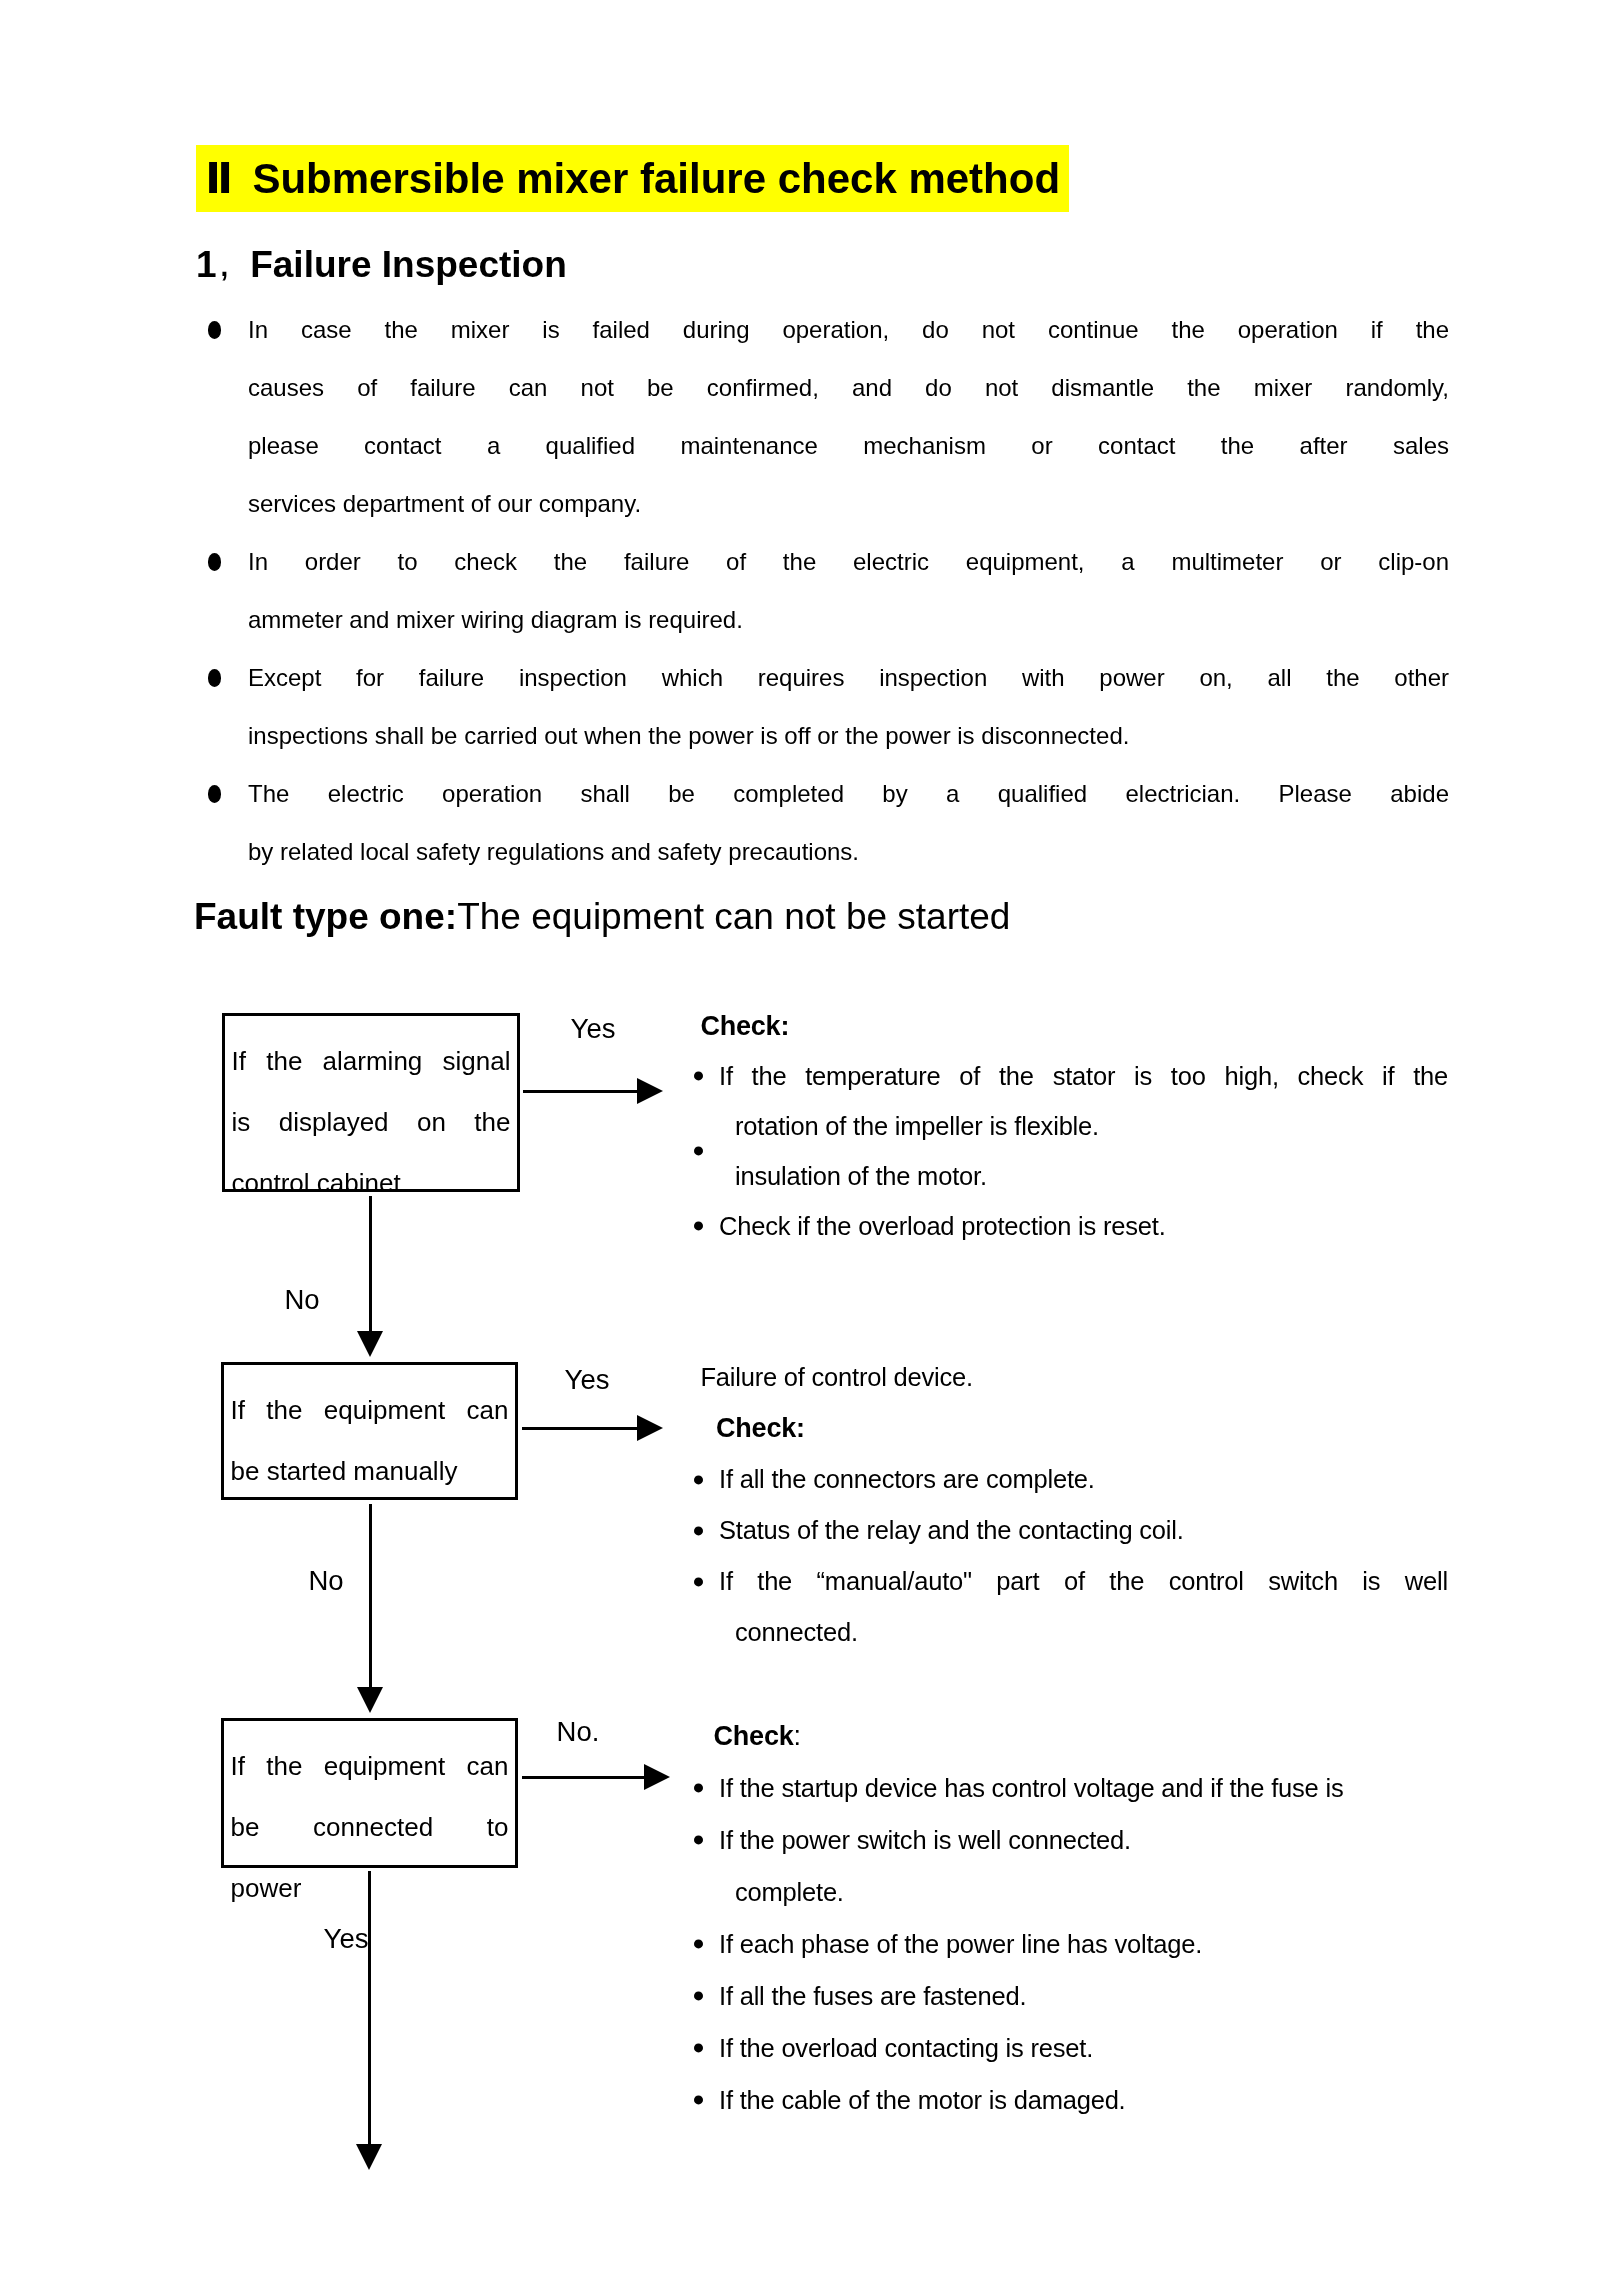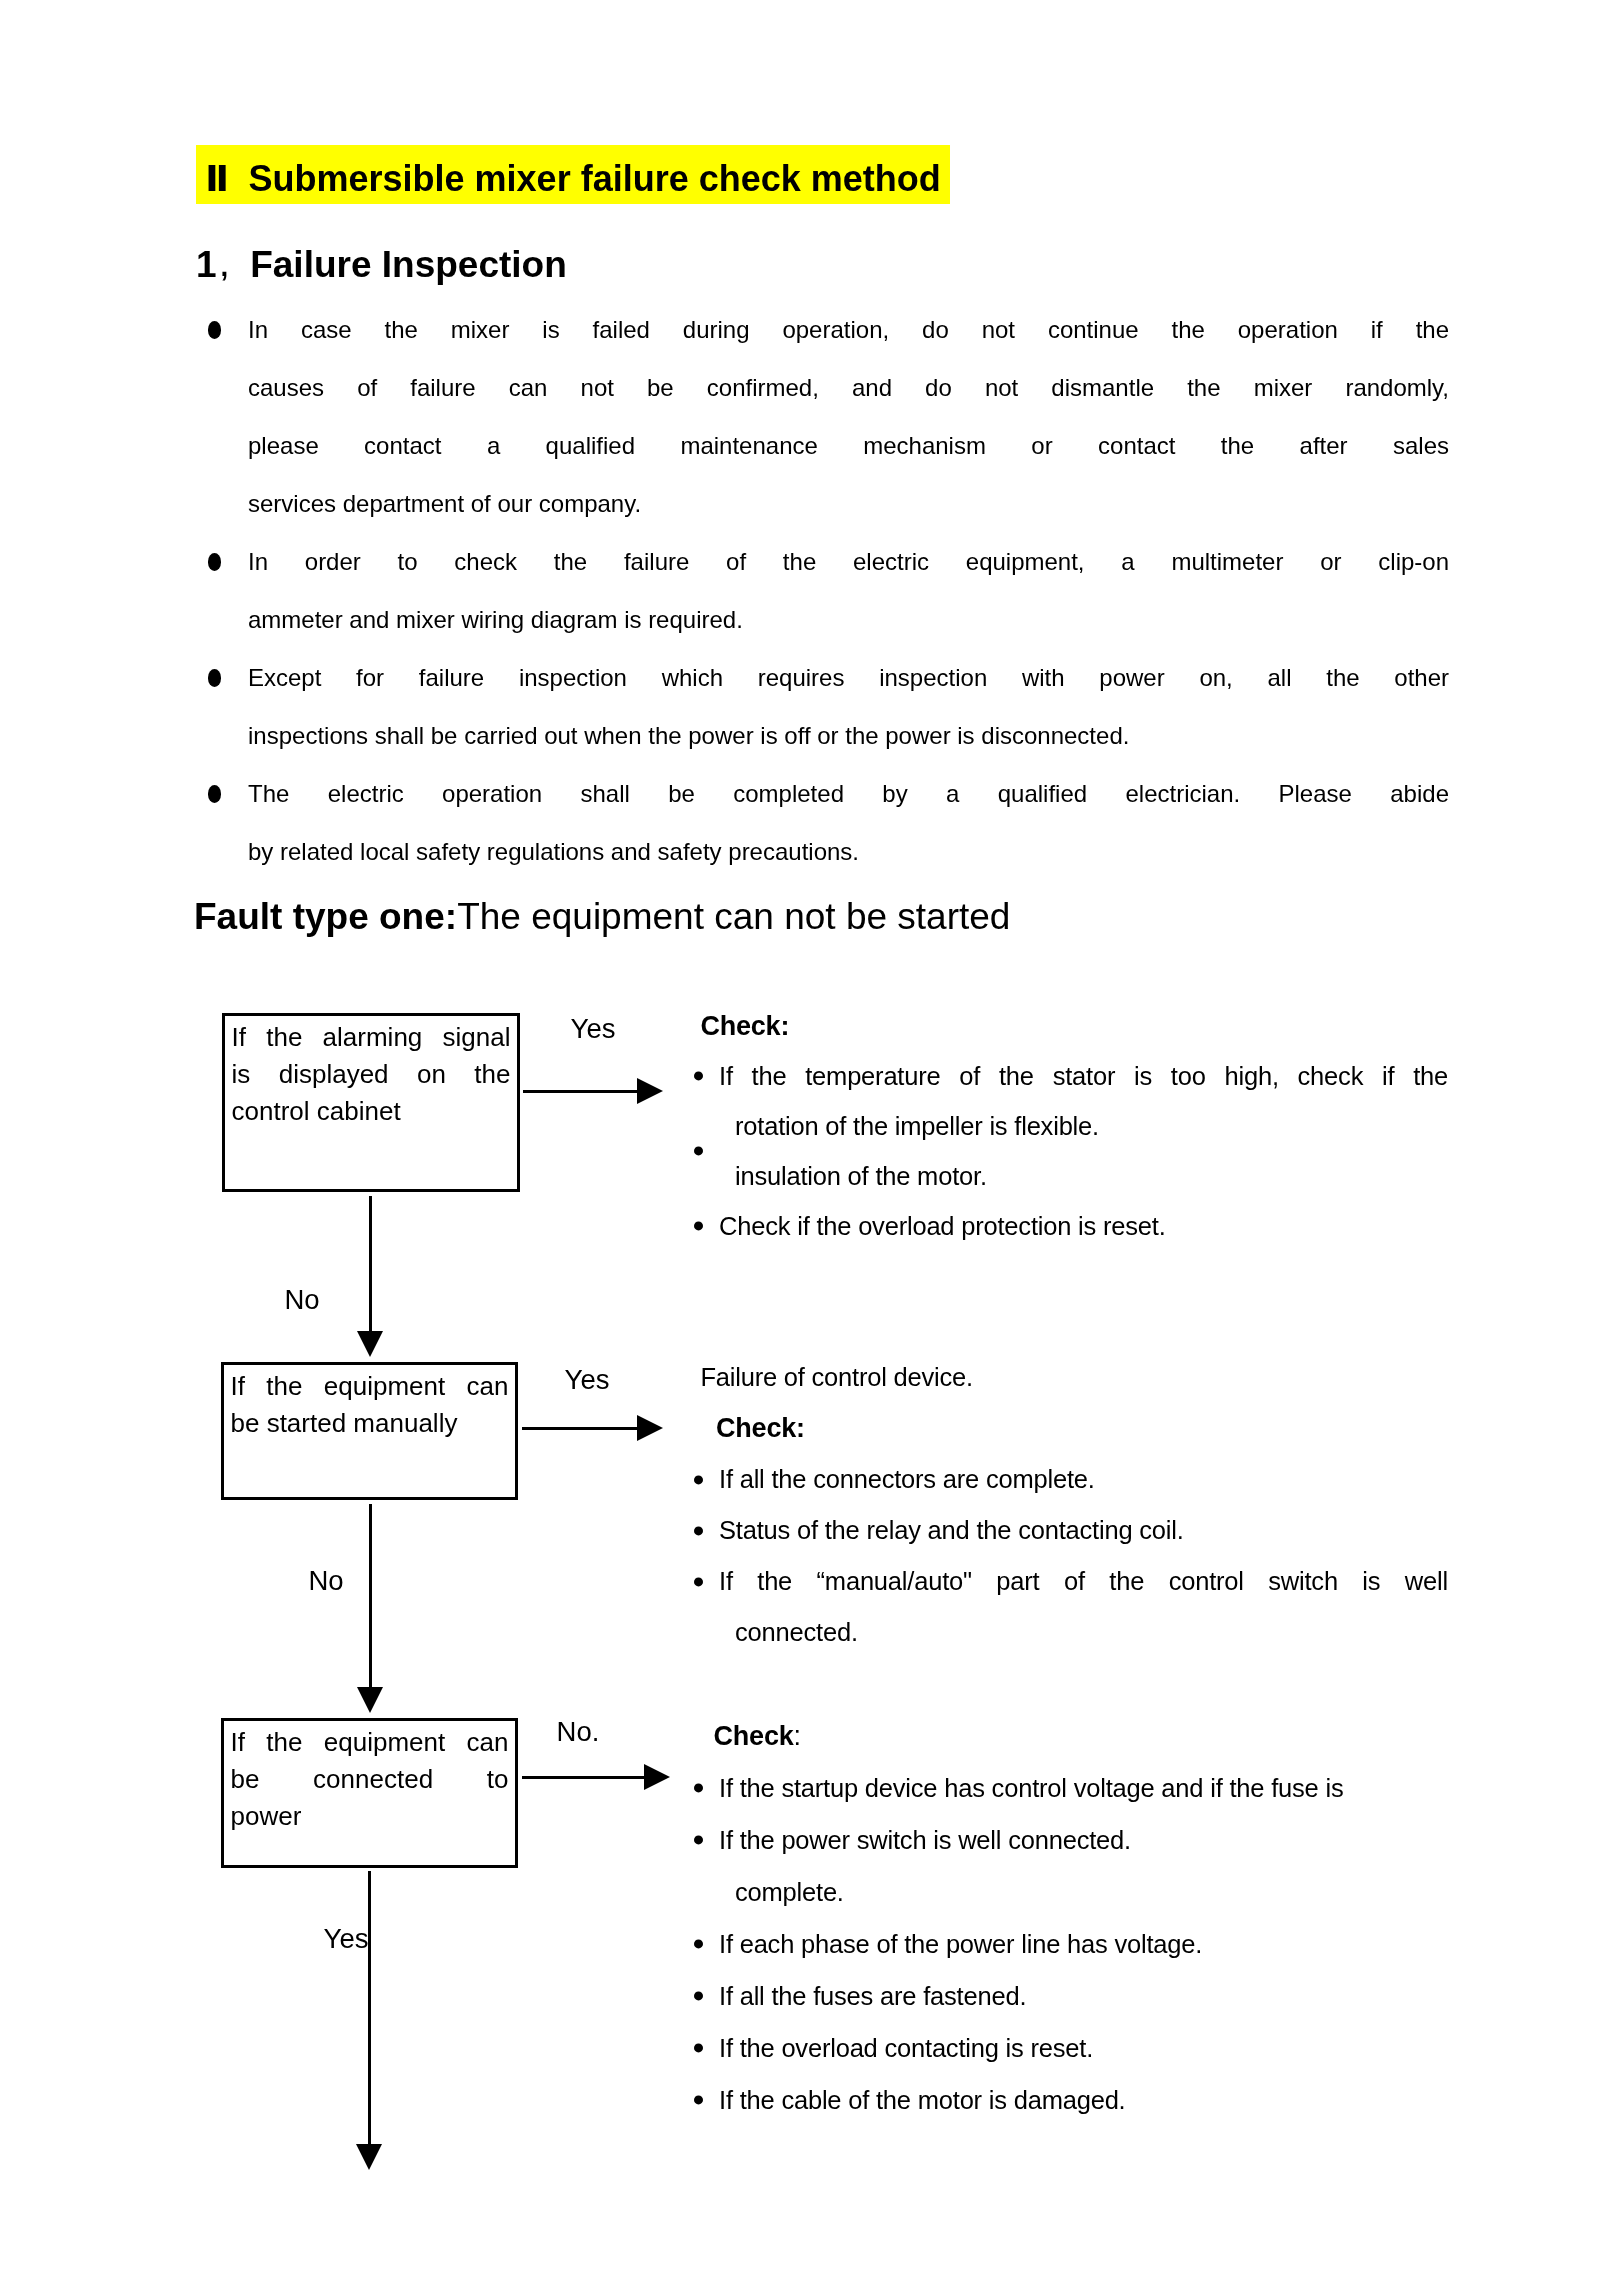--- a/index.html
+++ b/index.html
@@ -11,23 +11,23 @@
     color:#000;
     overflow:hidden;
   }
   .abs{position:absolute;}
   .bold{font-weight:700;}
   .normal{font-weight:400;}
 
   
   #doc-title{
     left:196px;top:145px;
-    height:59px;line-height:67px;
+    height:67px;line-height:67px;
     padding:0 9.2px;
-    font-size:36px;font-weight:700;
+    font-size:42px;font-weight:700;
     white-space:nowrap;
   }
   #doc-title .numeral{margin-right:19.6px;}
 
   
   #section-heading{
     left:196px;top:243px;
     font-size:37px;font-weight:700;line-height:44px;
     white-space:nowrap;
   }
@@ -64,21 +64,21 @@
     position:absolute;
     border:3.3px solid #000;
     box-sizing:border-box;
     background:#fff;
     padding:3.3px 6.5px;
     font-size:26px;line-height:37px;
   }
   #box1{left:222px;top:1013px;width:298px;height:179px;}
   #box2{left:221px;top:1362px;width:297px;height:138px;}
   #box3{left:221px;top:1718px;width:297px;height:150px;}
-  .bx-line{width:100%;}
+  .bx-line{width:100%;margin-top:24px;}
 
   
   .fc-label{
     position:absolute;width:72px;
     font-size:27.5px;line-height:33px;
     text-align:center;white-space:nowrap;
   }
   #label-yes1{left:557px;top:1012px;}
   #label-no1 {left:266px;top:1283px;}
   #label-yes2{left:551px;top:1363px;}

